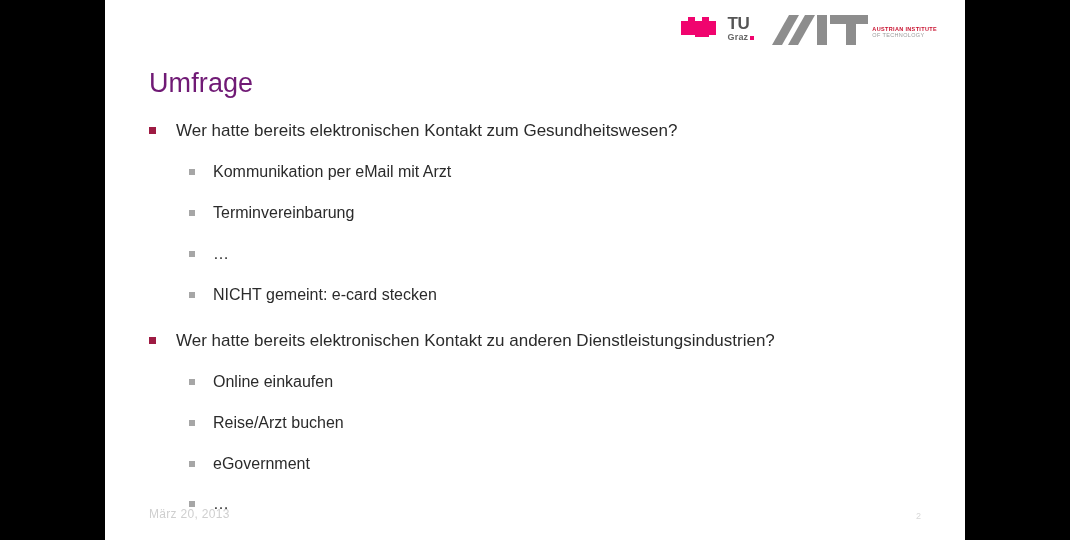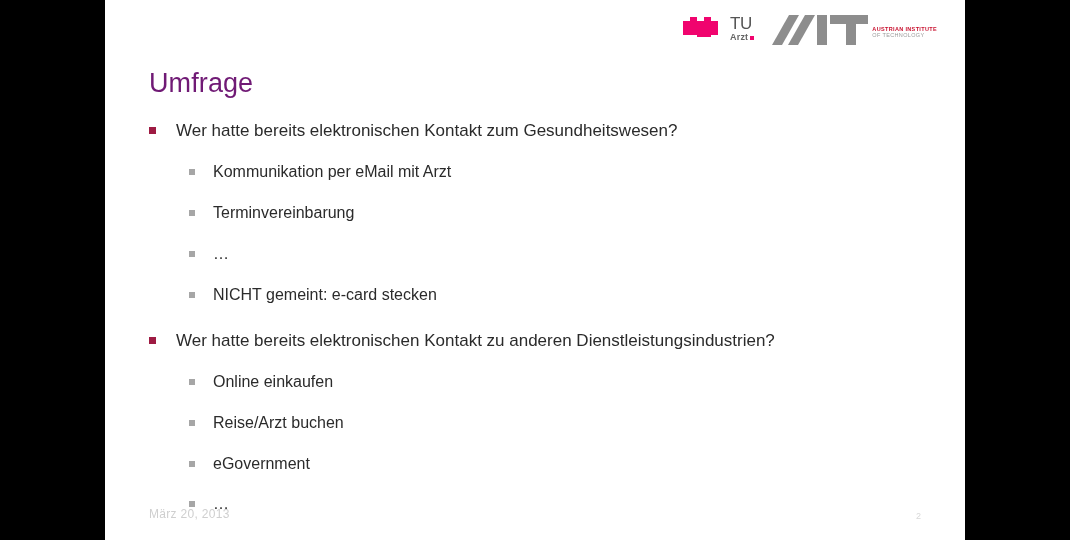--- a/index.html
+++ b/index.html
@@ -55,21 +55,21 @@
   }
   .tug-text {
     display: flex;
     flex-direction: column;
     align-items: flex-start;
     line-height: 1;
     padding-top: 1px;
   }
   .tug-tu {
     font-size: 17px;
-    font-weight: normal;
+    font-weight: bold;
     color: #555555;
     letter-spacing: -0.5px;
     font-family: "Liberation Sans", sans-serif;
   }
   .tug-graz-row {
     display: flex;
     align-items: center;
     gap: 2px;
     margin-top: 1px;
   }
@@ -200,21 +200,21 @@
           <i style="left:0px;  top:6px;  width:7px;  height:14px;"></i>
           <i style="left:7px;  top:2px;  width:7px;  height:18px;"></i>
           <i style="left:14px; top:6px;  width:7px;  height:8px;"></i>
           <i style="left:21px; top:2px;  width:7px;  height:18px;"></i>
           <i style="left:28px; top:6px;  width:7px;  height:14px;"></i>
           <i style="left:14px; top:14px; width:14px; height:8px;"></i>
         </div>
         <div class="tug-text">
           <span class="tug-tu">TU</span>
           <span class="tug-graz-row">
-            <span class="tug-graz">Arzt</span>
+            <span class="tug-graz">Graz</span>
             <span class="tug-dot"></span>
           </span>
         </div>
       </div>
 
       <div class="ait-logo">
         <svg class="ait-mark" viewBox="0 0 96 30">
           <polygon points="0,30 17,0 27,0 10,30" fill="#8d8d8d"></polygon>
           <polygon points="16,30 33,0 43,0 26,30" fill="#8d8d8d"></polygon>
           <rect x="45" y="0" width="10" height="30" fill="#8d8d8d"></rect>

